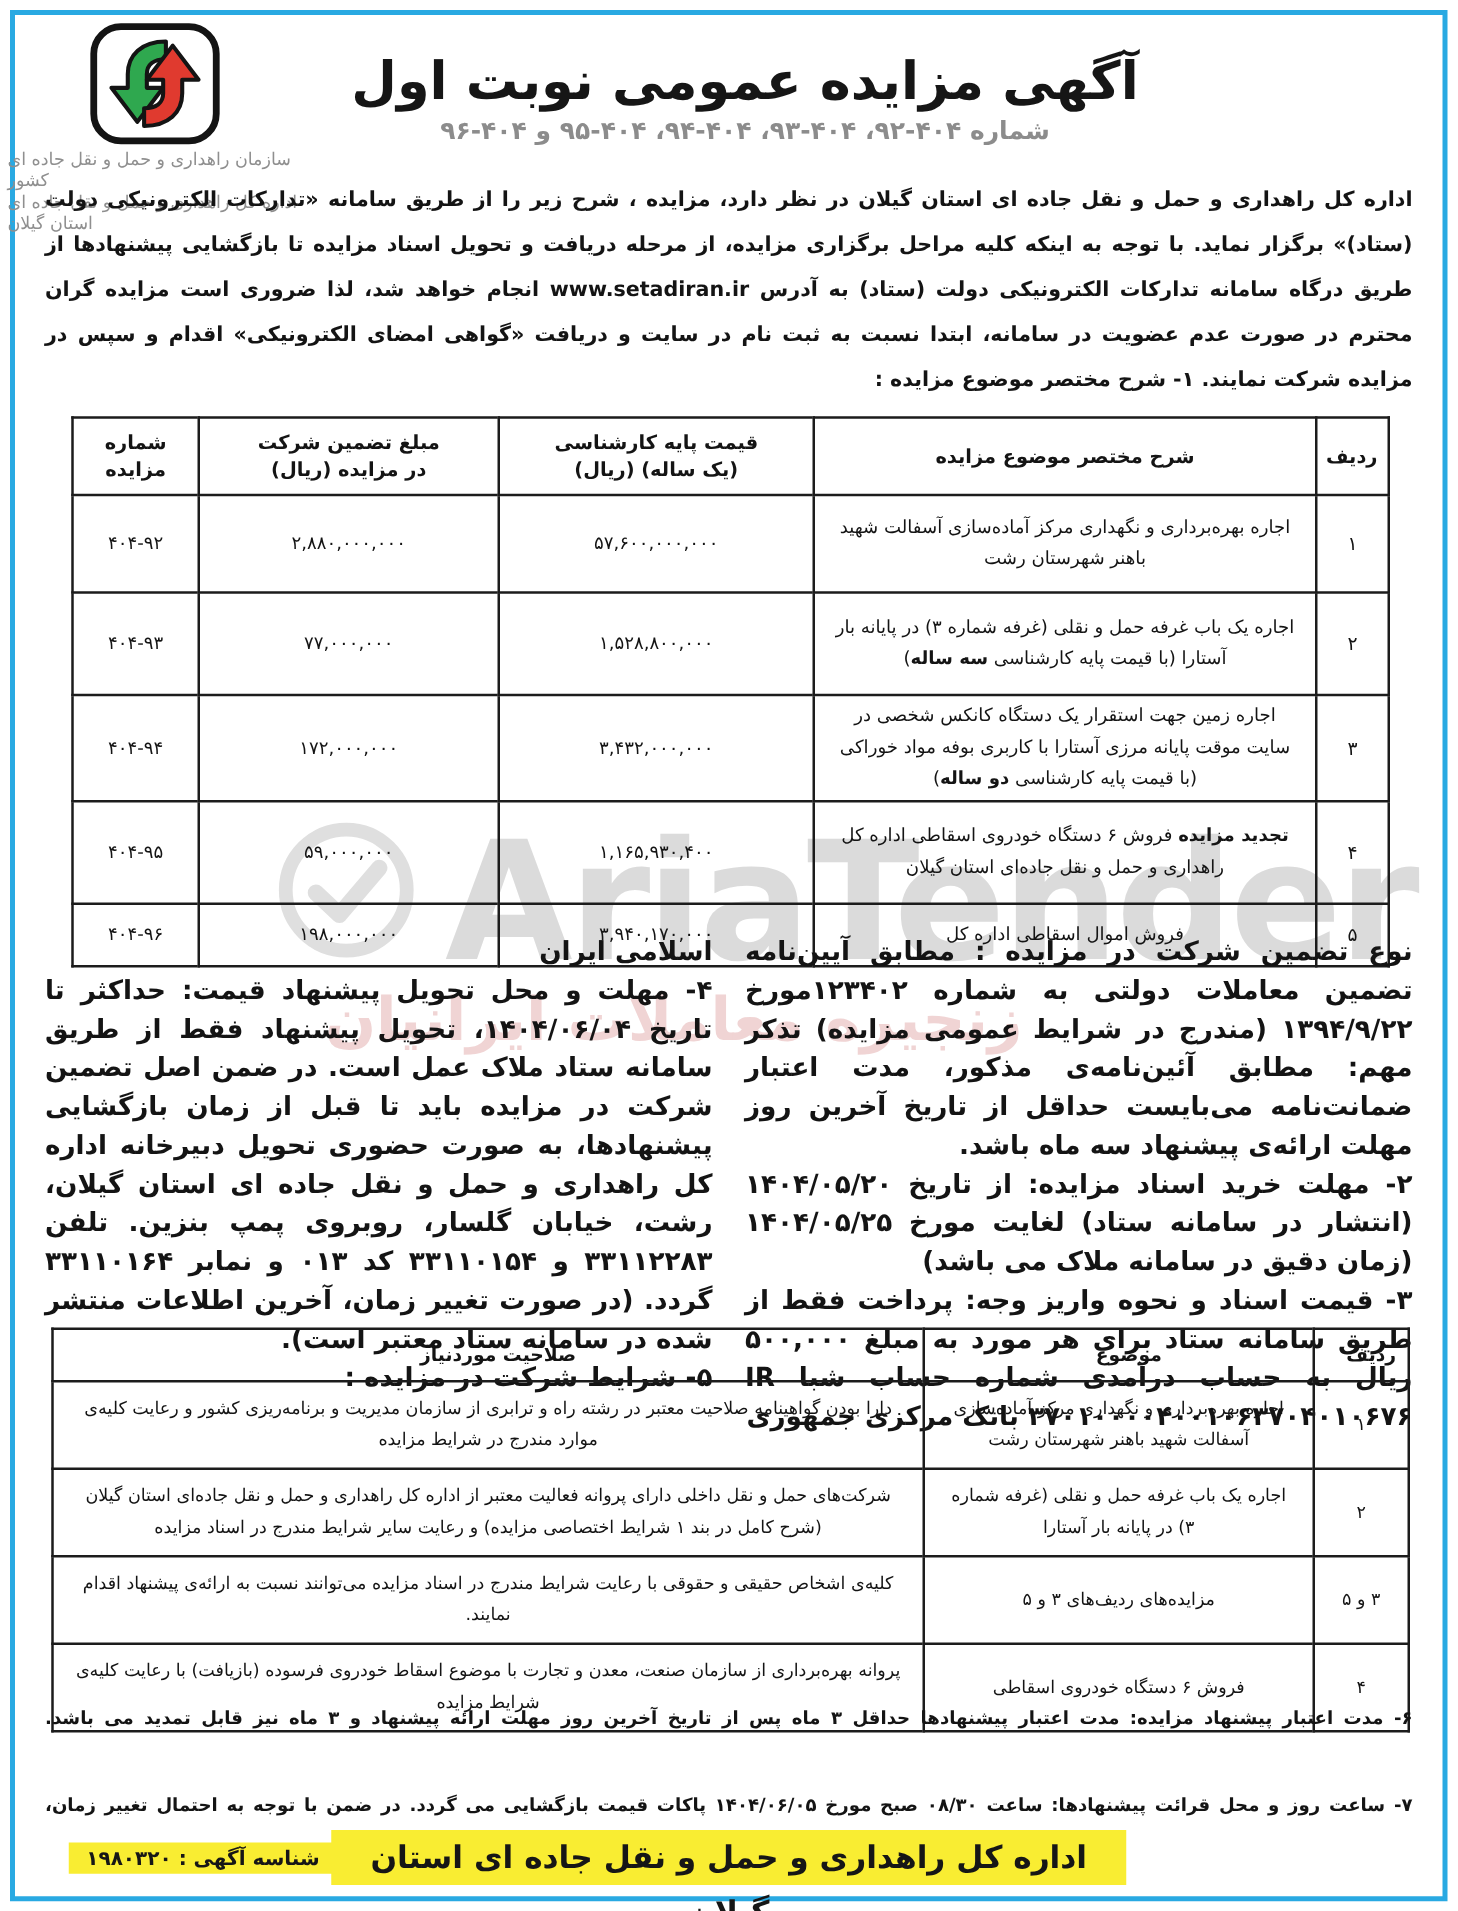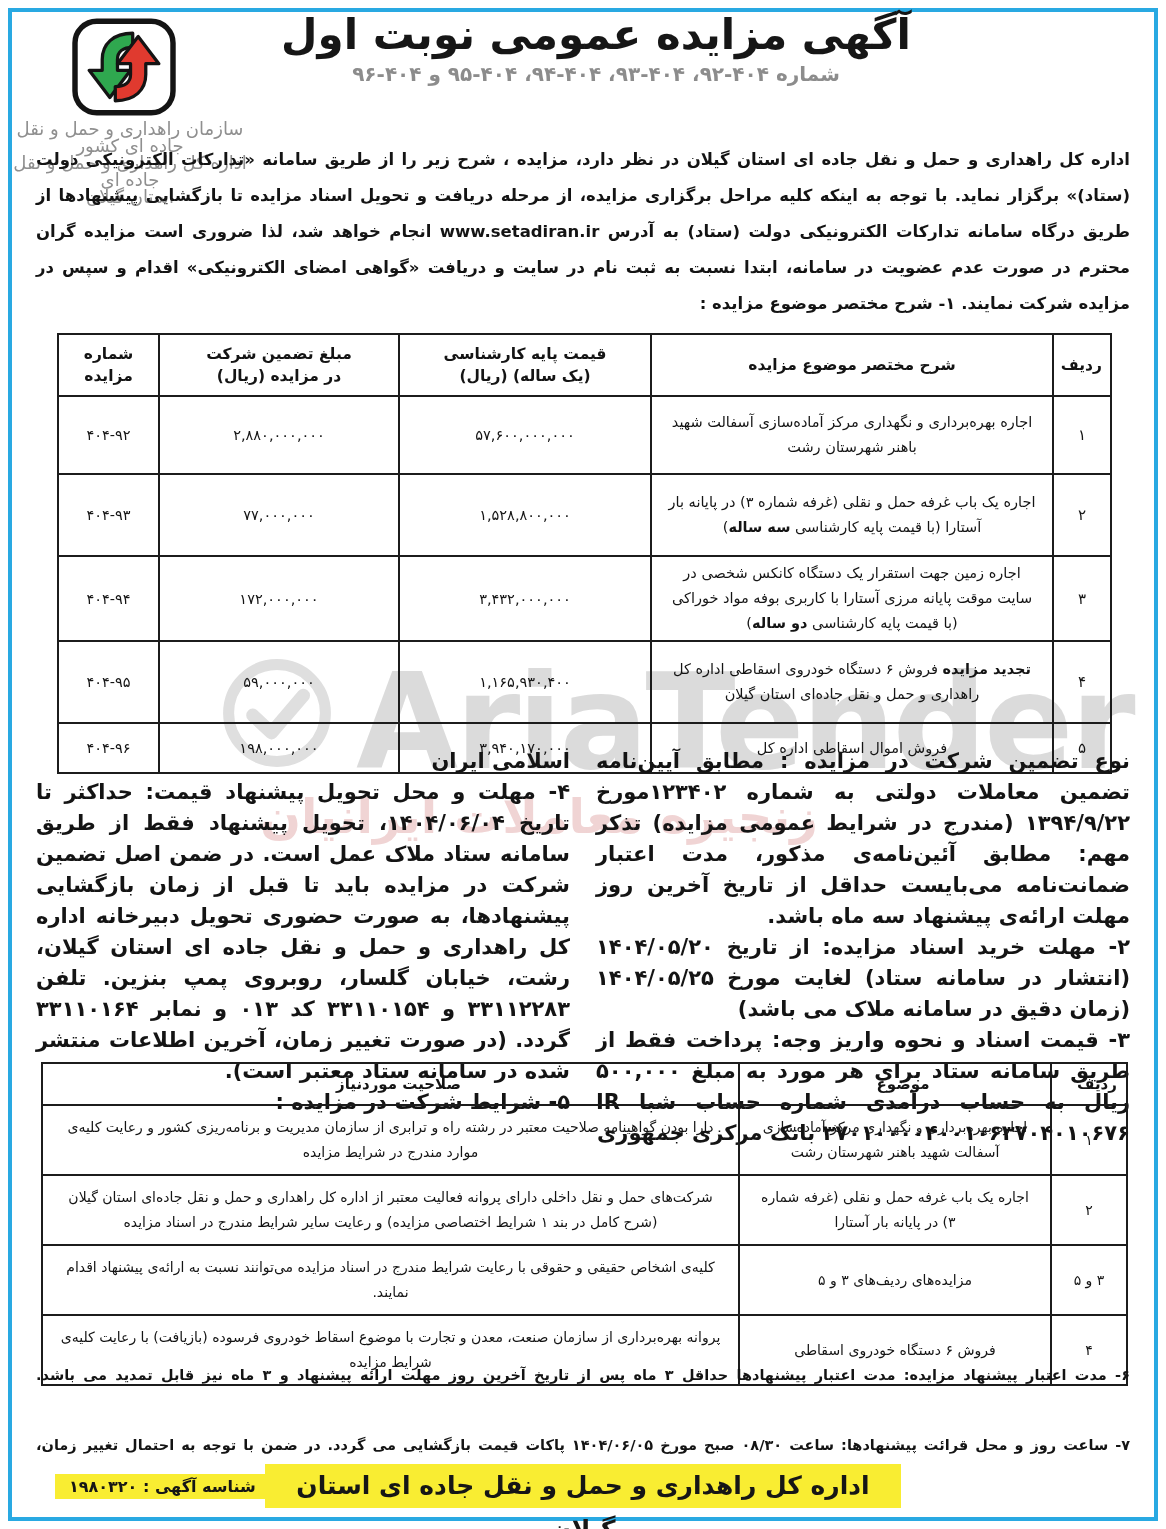--- a/index.html
+++ b/index.html
@@ -17,24 +17,24 @@
   }
   .wm-badge{flex:0 0 auto;opacity:.9}
   .wm-fa{
     position:absolute;top:788px;left:58px;width:760px;direction:rtl;
     font-size:48px;font-weight:bold;letter-spacing:9px;color:#d98f8f;opacity:.38;white-space:nowrap;
   }
 
   
   .logo-emblem{position:absolute;top:18px;left:70px;width:108px;height:98px;}
   .logo-caption{
-    position:absolute;top:120px;left:6px;width:248px;text-align:center;
-    font-size:18px;line-height:17px;color:#8f8f8f;
-  }
-  .title-block{position:absolute;top:9px;left:272px;width:648px;text-align:center;}
+    position:absolute;top:120px;left:6px;width:248px;text-align:left;
+    font-size:14px;line-height:17px;color:#8f8f8f;
+  }
+  .title-block{position:absolute;top:39px;left:272px;width:648px;text-align:center;}
   .doc-title{margin:0;font-size:42px;line-height:1.25;font-weight:bold;color:#161616;}
   .doc-subtitle{font-size:20px;font-weight:bold;color:#8c8c8c;}
 
   
   .intro{
     position:absolute;top:142px;left:36px;width:1094px;margin:0;
     font-size:16.5px;font-weight:bold;line-height:36px;text-align:justify;color:#141414;
   }
   .intro .sec-label{font-weight:bold;}
 

